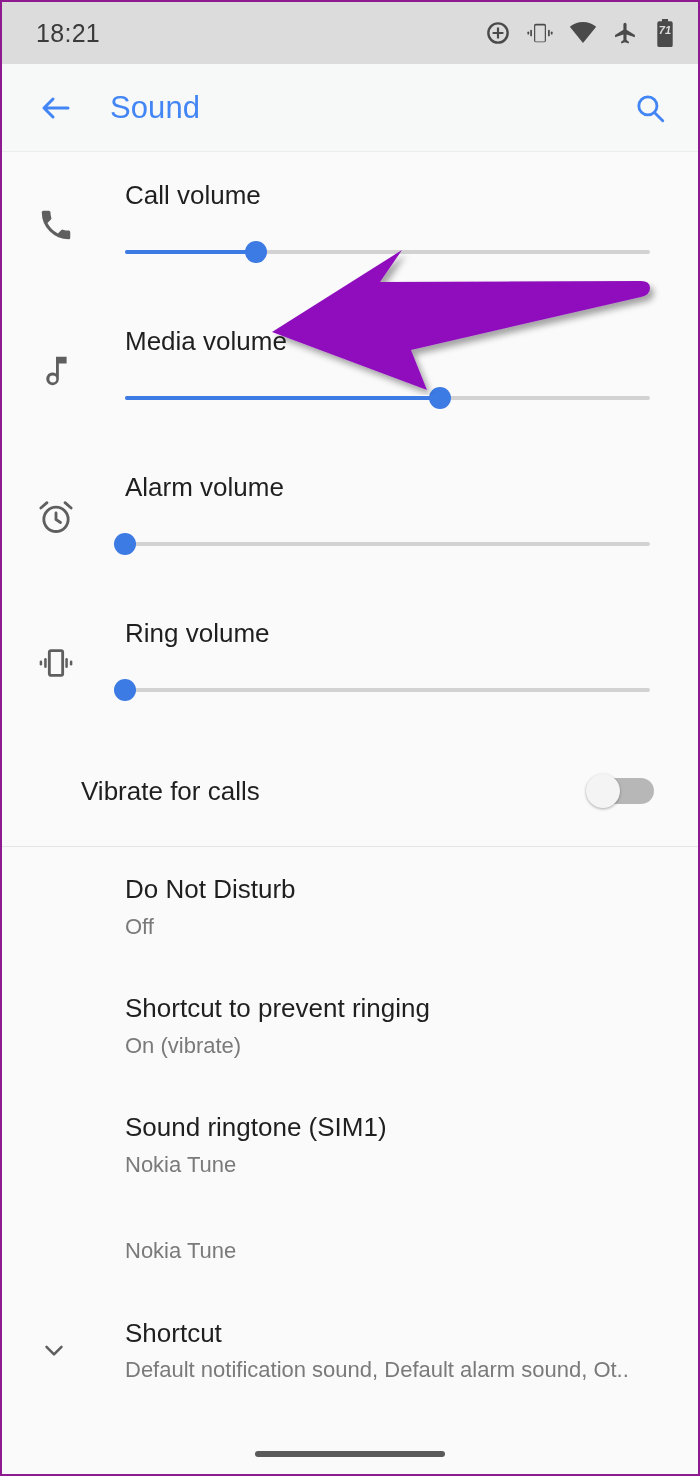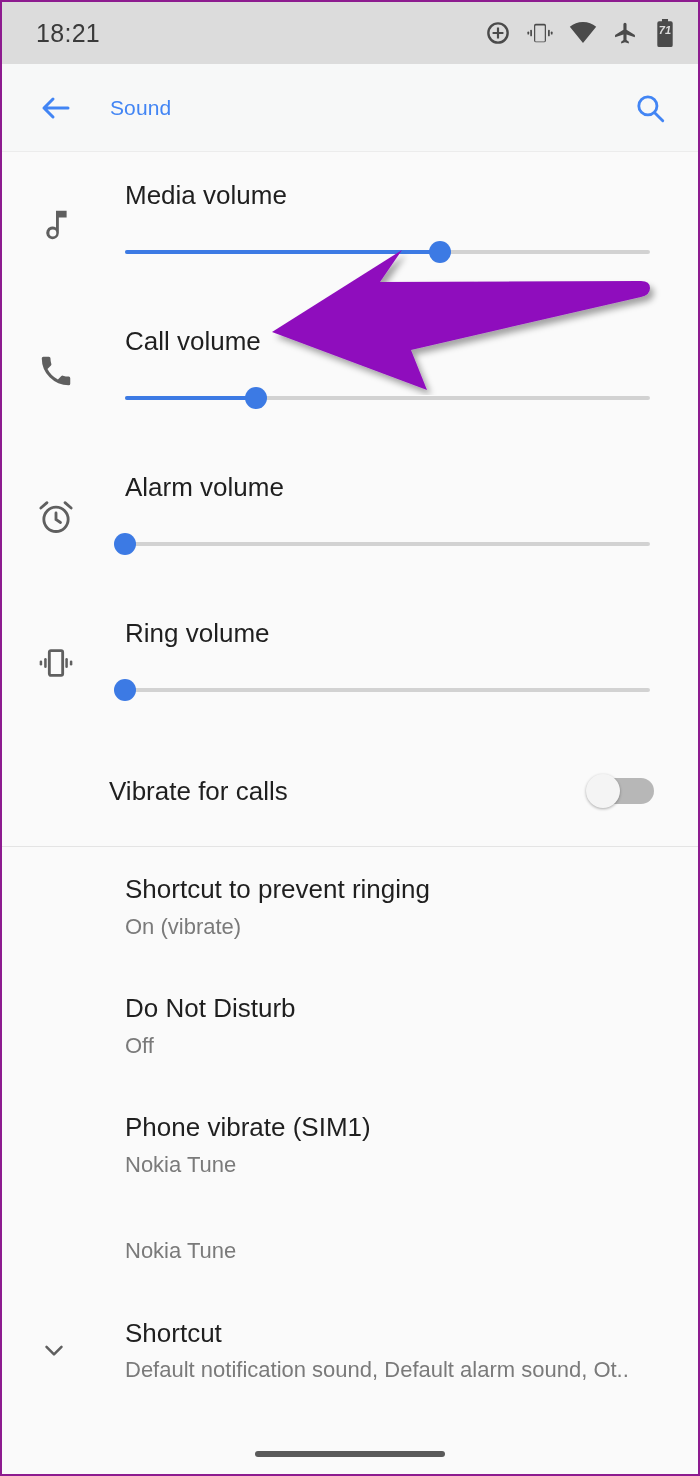--- a/index.html
+++ b/index.html
@@ -36,21 +36,21 @@
   #appbar {
     position:absolute; left:0; top:62px; width:696px; height:88px;
     background:#f7f8f8;
     display:flex; align-items:center;
     padding:0 26px 0 32px;
     border-bottom:1px solid #ececec;
   }
   #back-btn { width:44px; height:44px; display:flex; align-items:center; justify-content:center; cursor:pointer; }
   #page-title {
     margin-left:32px;
-    font-size:21px;
+    font-size:31px;
     color:#4285f4;
     font-weight:400;
     letter-spacing:0.1px;
   }
   #search-btn { margin-left:auto; width:44px; height:44px; display:flex; align-items:center; justify-content:center; cursor:pointer; }
 
   
   #content {
     position:absolute; left:0; top:150px; width:696px; bottom:0;
     background:#fafafa;
@@ -87,21 +87,21 @@
   .thumb {
     position:absolute; top:0; width:22px; height:22px;
     margin-left:-11px;
     background:#3c7ae4; border-radius:50%;
   }
 
   
   #vibrate-row {
     position:relative; height:110px;
     display:flex; align-items:center;
-    padding-left:107px; padding-right:44px;
+    padding-left:79px; padding-right:44px;
   }
   #vibrate-label { font-size:26px; color:#1f1f1f; }
   .switch {
     margin-left:auto;
     position:relative; width:68px; height:34px;
     display:flex; align-items:center;
   }
   .sw-track {
     position:absolute; right:0; top:4px;
     width:52px; height:26px; border-radius:13px;
@@ -197,42 +197,42 @@
         <line x1="15.3" y1="15.3" x2="21" y2="21" stroke="#4285f4" stroke-width="2" stroke-linecap="round"></line>
       </svg>
     </div>
   </div>
 
   <div id="content">
 
     <div class="vol-row">
       <div class="vol-icon">
         <svg width="38" height="38" viewBox="0 0 24 24">
+          <path fill="#5f5f5f" d="M6.6 10.8a15.1 15.1 0 0 0 6.6 6.6l2.2-2.2a1 1 0 0 1 1-.24 11.4 11.4 0 0 0 3.6.58 1 1 0 0 1 1 1V20a1 1 0 0 1-1 1A17 17 0 0 1 3 4a1 1 0 0 1 1-1h3.5a1 1 0 0 1 1 1 11.4 11.4 0 0 0 .57 3.6 1 1 0 0 1-.25 1z"></path>
+        </svg>
+      </div>
+      <div class="vol-label">Call volume</div>
+      <div class="slider">
+        <div class="track"></div>
+        <div class="fill" style="width:25%"></div>
+        <div class="thumb" style="left:25%"></div>
+      </div>
+    </div>
+
+    <div class="vol-row">
+      <div class="vol-icon">
+        <svg width="38" height="38" viewBox="0 0 24 24">
           <path fill="#5f5f5f" d="M12 3v10.6A4 4 0 1 0 13.8 17V7.3h4.9V3zm-2 16.2a2.2 2.2 0 1 1 2.2-2.2 2.2 2.2 0 0 1-2.2 2.2z"></path>
         </svg>
       </div>
       <div class="vol-label">Media volume</div>
       <div class="slider">
         <div class="track"></div>
         <div class="fill" style="width:60%"></div>
         <div class="thumb" style="left:60%"></div>
-      </div>
-    </div>
-
-    <div class="vol-row">
-      <div class="vol-icon">
-        <svg width="38" height="38" viewBox="0 0 24 24">
-          <path fill="#5f5f5f" d="M6.6 10.8a15.1 15.1 0 0 0 6.6 6.6l2.2-2.2a1 1 0 0 1 1-.24 11.4 11.4 0 0 0 3.6.58 1 1 0 0 1 1 1V20a1 1 0 0 1-1 1A17 17 0 0 1 3 4a1 1 0 0 1 1-1h3.5a1 1 0 0 1 1 1 11.4 11.4 0 0 0 .57 3.6 1 1 0 0 1-.25 1z"></path>
-        </svg>
-      </div>
-      <div class="vol-label">Call volume</div>
-      <div class="slider">
-        <div class="track"></div>
-        <div class="fill" style="width:25%"></div>
-        <div class="thumb" style="left:25%"></div>
       </div>
     </div>
 
     <div class="vol-row">
       <div class="vol-icon">
         <svg width="40" height="40" viewBox="0 0 24 24">
           <circle cx="12" cy="13.4" r="7.3" fill="none" stroke="#5f5f5f" stroke-width="1.7"></circle>
           <path fill="none" stroke="#5f5f5f" stroke-width="1.7" stroke-linecap="round" d="M12 9.6v3.9l2.7 1.8"></path>
           <path fill="none" stroke="#5f5f5f" stroke-width="1.7" stroke-linecap="round" d="M2.9 6.6 6.6 3.4M21.1 6.6 17.4 3.4"></path>
         </svg>
@@ -267,31 +267,31 @@
       <div id="vibrate-label">Vibrate for calls</div>
       <div class="switch">
         <div class="sw-track"></div>
         <div class="sw-thumb"></div>
       </div>
     </div>
 
     <div id="section-divider"></div>
 
     <div class="list-item">
+      <div class="li-title">Do Not Disturb</div>
+      <div class="li-sub">Off</div>
+    </div>
+
+    <div class="list-item">
       <div class="li-title">Shortcut to prevent ringing</div>
       <div class="li-sub">On (vibrate)</div>
     </div>
 
     <div class="list-item">
-      <div class="li-title">Do Not Disturb</div>
-      <div class="li-sub">Off</div>
-    </div>
-
-    <div class="list-item">
-      <div class="li-title">Phone vibrate (SIM1)</div>
+      <div class="li-title">Sound ringtone (SIM1)</div>
       <div class="li-sub">Nokia Tune</div>
     </div>
 
     <div class="list-item">
       <div class="li-sub">Nokia Tune</div>
     </div>
 
     <div class="list-item">
       <div class="li-chevron">
         <svg width="30" height="30" viewBox="0 0 24 24">

